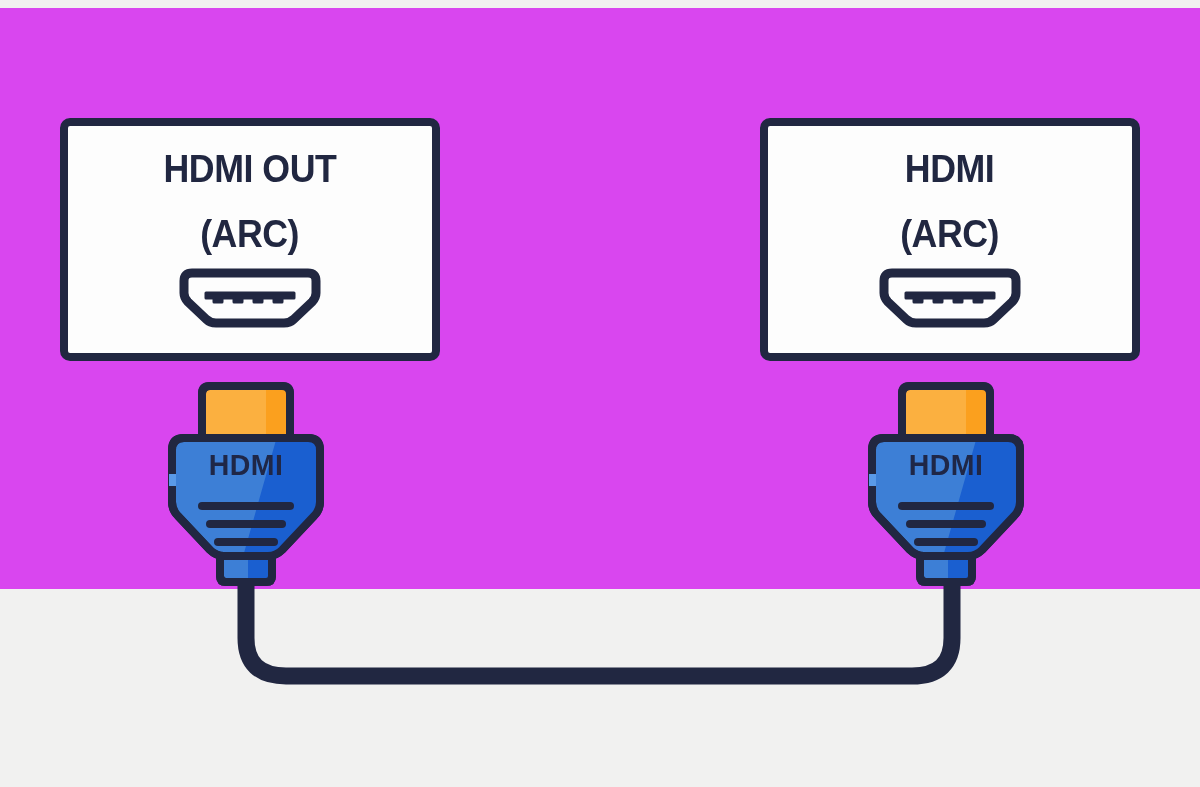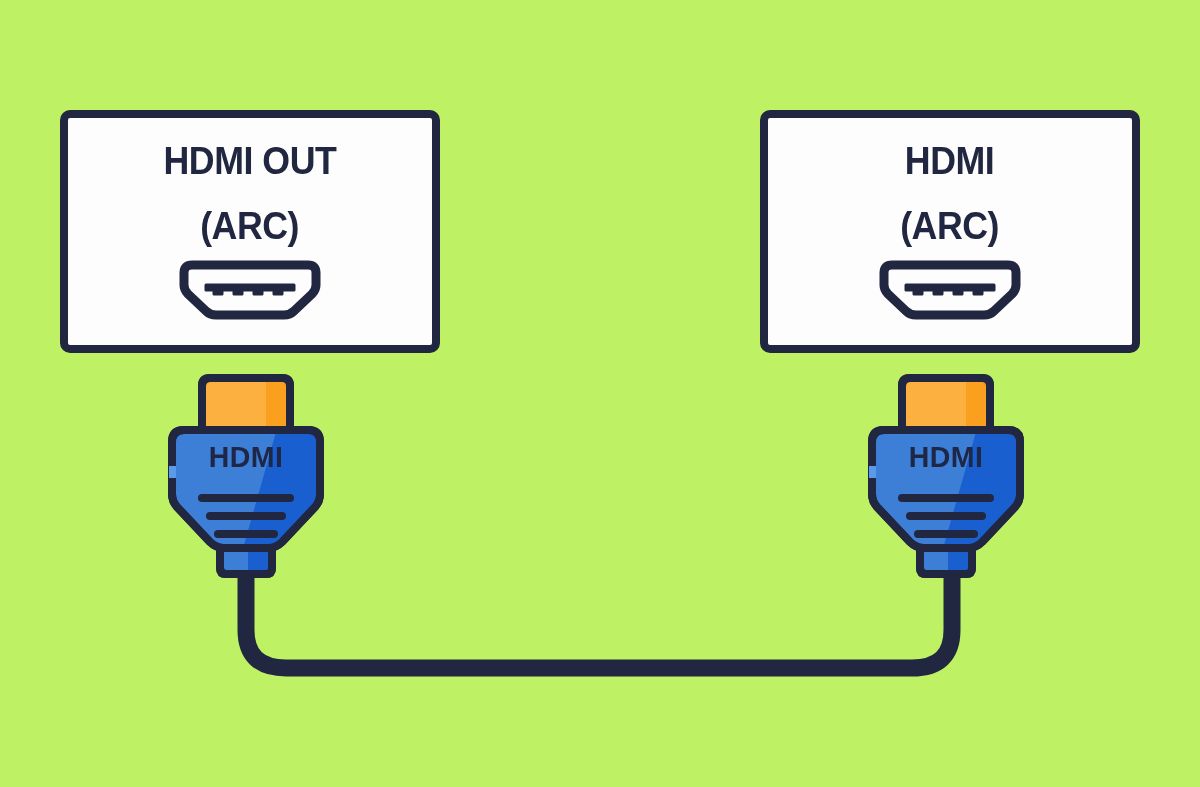--- a/index.html
+++ b/index.html
@@ -9,22 +9,23 @@
   body {
     width: 1200px;
     height: 787px;
     background: #f1f1f0;
     font-family: "Liberation Sans", sans-serif;
     overflow: hidden;
   }
   #stage {
     position: relative;
     width: 1200px;
-    height: 787px;
-    background: #bef264;
+    height: 581px;
+    background: #d946ef;
+    margin-top: 8px;
   }
   #scene {
     position: absolute;
     left: 0;
     top: 0;
     width: 1200px;
     height: 787px;
   }
   
   .panel {

